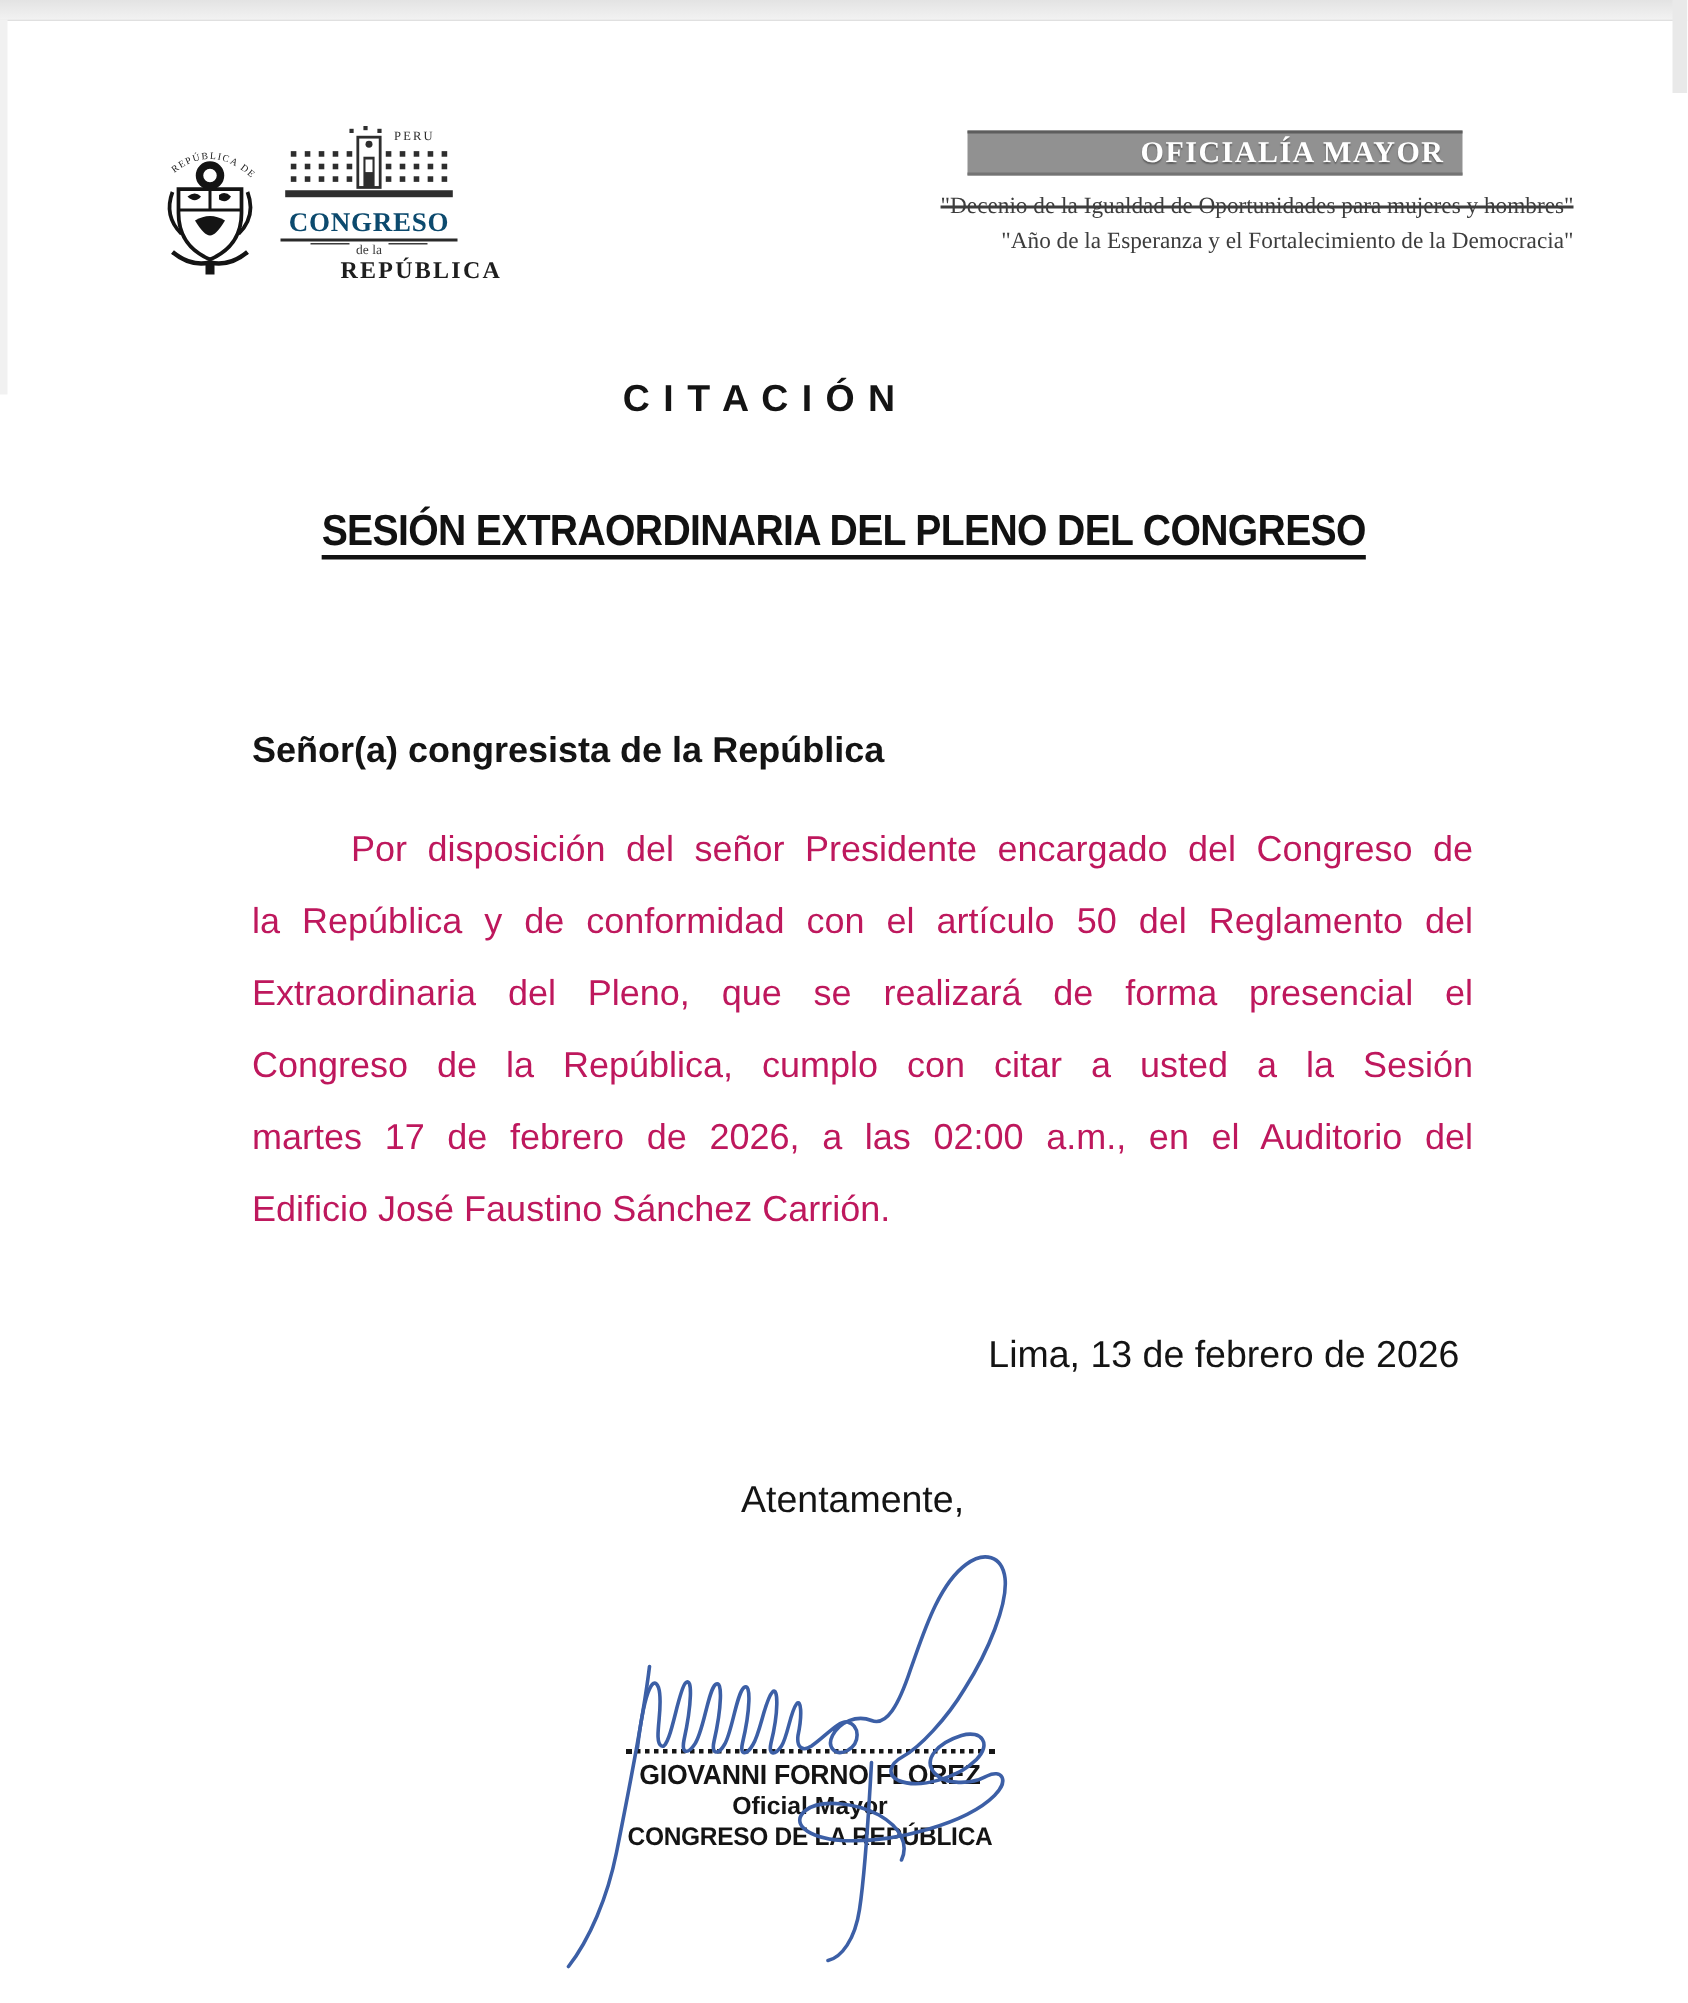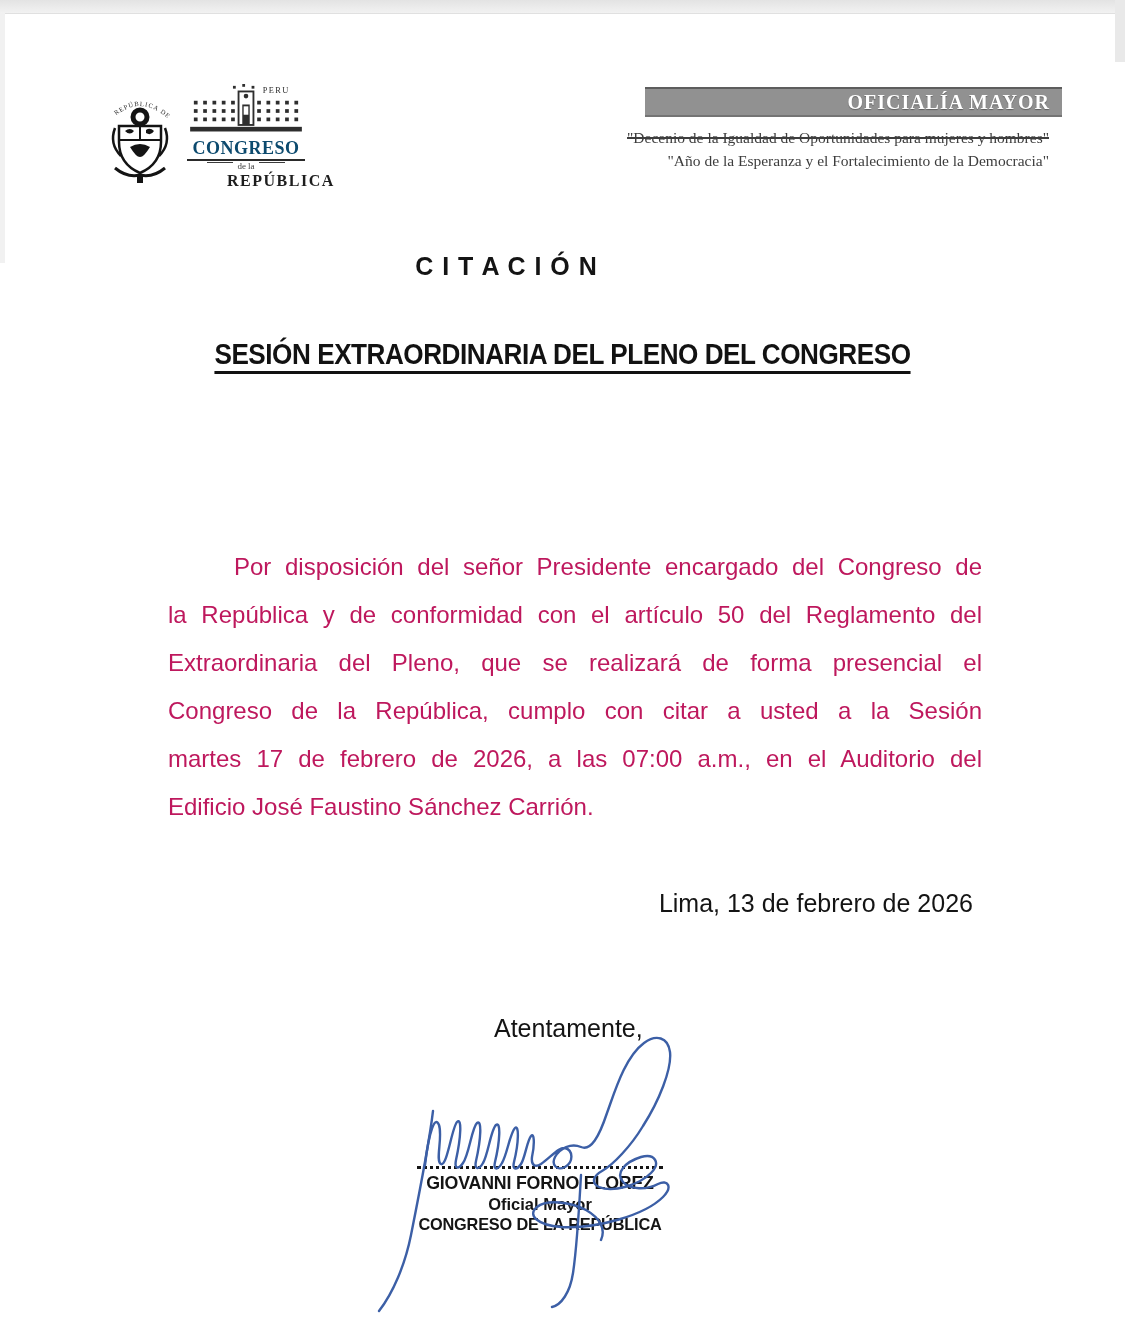--- a/index.html
+++ b/index.html
@@ -19,21 +19,21 @@
   .congress-logo{margin-left:10px;width:118px;text-align:center;}
   .congress-logo .bldg{display:block;margin:0 auto;}
   .congress-word1{font-family:"Liberation Serif",serif;font-weight:700;font-size:18px;
     letter-spacing:.5px;color:#0c4a6e;border-bottom:2px solid #2a2a2a;line-height:21px;}
   .congress-mid{font-family:"Liberation Serif",serif;font-size:9px;color:#3c3c3c;
     line-height:9px;margin:1px 0;display:flex;gap:4px;justify-content:center;}
   .congress-mid::before,.congress-mid::after{content:"";flex:0 0 26px;height:1px;background:#3c3c3c;}
   .congress-word2{font-family:"Liberation Serif",serif;font-weight:700;font-size:16px;
     letter-spacing:1.5px;color:#1e1e1e;line-height:18px;margin-left:40px;}
 
-  .banner{position:absolute;left:645px;top:87px;width:417px;height:30px;
+  .banner{position:absolute;left:645px;top:87px;width:330px;height:30px;
     border-top:2px solid #5d5d5d;border-bottom:2px solid #747474;
     display:flex;align-items:center;justify-content:flex-end;padding-right:12px;box-sizing:border-box;}
   .banner-label{font-family:"Liberation Serif",serif;font-weight:700;font-size:20px;
     color:#ffffff;letter-spacing:1px;text-shadow:0 1px 1px rgba(0,0,0,.35);}
 
   .mottos{position:absolute;right:76px;top:127px;text-align:right;
     font-family:"Liberation Serif",serif;font-size:15.5px;color:#3d3d3d;line-height:22.5px;}
   .motto-struck{text-decoration:line-through;text-decoration-thickness:1.5px;}
 
   
@@ -45,21 +45,21 @@
     text-decoration:underline;text-decoration-thickness:3px;text-underline-offset:7px;}
 
   .salutation{position:absolute;left:168px;top:487px;font-weight:700;font-size:24px;color:#141414;}
 
   .body-par{position:absolute;left:168px;top:552px;width:814px;font-size:24px;color:#be185d;}
   .body-line{height:48px;line-height:30px;text-align:justify;text-align-last:justify;}
   .body-line.indent{padding-left:66px;}
   .body-line.last{text-align:left;text-align-last:left;}
 
   .dateline{position:absolute;right:152px;top:889px;font-size:25px;color:#141414;}
-  .closing{position:absolute;left:494px;top:1014px;font-size:25px;color:#141414;}
+  .closing{position:absolute;left:494px;top:986px;font-size:25px;color:#141414;}
 
   
   .sig-block{position:absolute;left:412px;top:1162px;width:256px;text-align:center;}
   .sig-dots{width:246px;margin:0 auto;border-bottom:3.5px dotted #161616;height:4px;}
   .sig-name{font-weight:700;font-size:18.5px;color:#141414;margin-top:3px;letter-spacing:-.2px;
     transform:scaleX(.96);transform-origin:center;}
   .sig-role{font-weight:700;font-size:16.5px;color:#141414;margin-top:1px;}
   .sig-org{font-weight:700;font-size:17px;color:#141414;margin-top:1px;letter-spacing:-.2px;
     transform:scaleX(.96);transform-origin:center;}
 
@@ -154,27 +154,28 @@
   </div>
 
   <div class="mottos">
     <div class="motto-struck">"Decenio de la Igualdad de Oportunidades para mujeres y hombres"</div>
     <div>"Año de la Esperanza y el Fortalecimiento de la Democracia"</div>
   </div>
 
   <div class="title">C I T A C I Ó N</div>
   <div class="subtitle">SESIÓN EXTRAORDINARIA DEL PLENO DEL CONGRESO</div>
 
+  <div class="salutation">Señor(a) congresista de la República</div>
 
   <div class="body-par">
     <div class="body-line indent">Por disposición del señor Presidente encargado del Congreso de</div>
     <div class="body-line">la República y de conformidad con el artículo 50 del Reglamento del</div>
     <div class="body-line">Extraordinaria del Pleno, que se realizará de forma presencial el</div>
     <div class="body-line">Congreso de la República, cumplo con citar a usted a la Sesión</div>
-    <div class="body-line">martes 17 de febrero de 2026, a las 07:00 a.m., en el Auditorio del</div>
+    <div class="body-line">martes 17 de febrero de 2026, a las 02:00 a.m., en el Auditorio del</div>
     <div class="body-line last">Edificio José Faustino Sánchez Carrión.</div>
   </div>
 
   <div class="dateline">Lima, 13 de febrero de 2026</div>
   <div class="closing">Atentamente,</div>
 
   <div class="sig-block">
     <div class="sig-dots"></div>
     <div class="sig-name">GIOVANNI FORNO FLOREZ</div>
     <div class="sig-role">Oficial Mayor</div>

